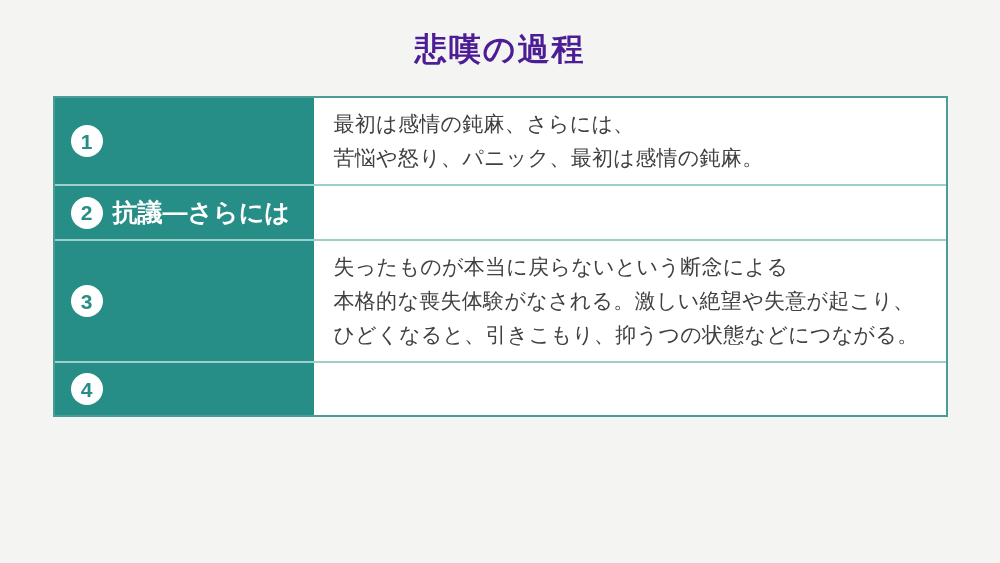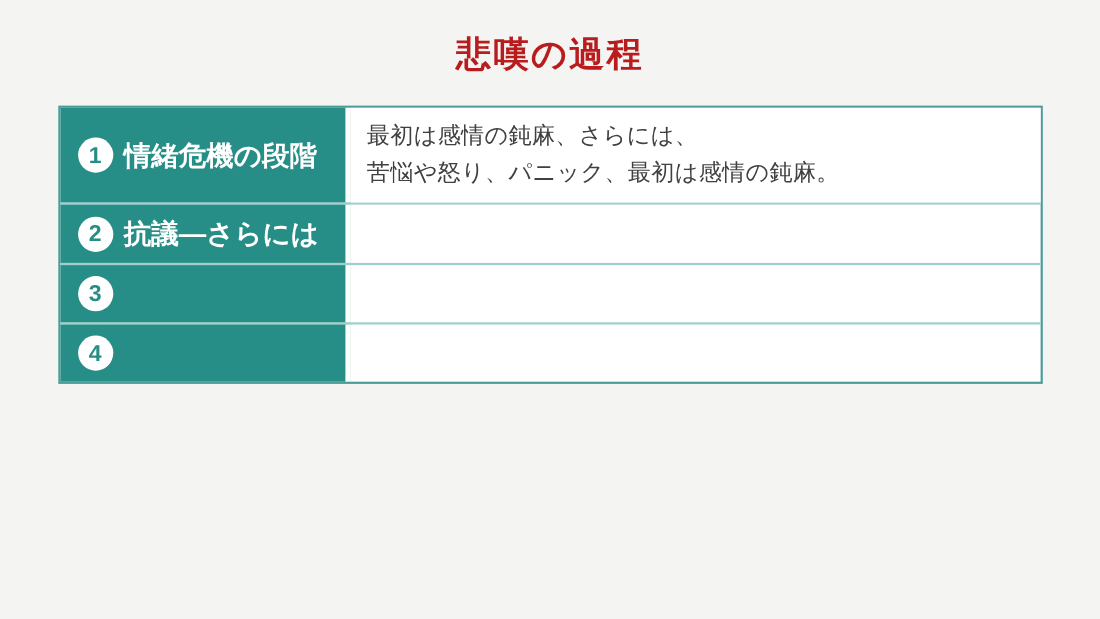--- a/index.html
+++ b/index.html
@@ -8,21 +8,21 @@
     background: #f4f4f2;
     font-family: "Liberation Sans", "DejaVu Sans", sans-serif;
     color: #1f1f1f;
     overflow: hidden;
   }
   .page-title {
     text-align: center;
     font-size: 32px;
     font-weight: 700;
     letter-spacing: 2px;
-    color: #b91c1c;
+    color: #4c1d95;
     margin: 28px 0 24px 0;
   }
   .grief-table {
     width: 895px;
     margin: 0 auto;
     border: 2px solid #4a9c97;
     background: #ffffff;
   }
   .grief-row { display: flex; align-items: stretch; }
   .grief-row + .grief-row { border-top: 2px solid #9ecfcb; }
@@ -76,39 +76,43 @@
 </head>
 <body>
 
 <h1 class="page-title">悲嘆の過程</h1>
 
 <div class="grief-table">
 
   <div class="grief-row">
     <div class="stage-cell">
       <span class="stage-number">1</span>
-      <span class="stage-label">情緒危機の段階</span>
     </div>
     <div class="desc-cell">
       <div class="desc-line">最初は感情の鈍麻、さらには、</div>
       <div class="desc-line">苦悩や怒り、パニック、最初は感情の鈍麻。</div>
     </div>
   </div>
 
   <div class="grief-row">
     <div class="stage-cell">
       <span class="stage-number">2</span>
       <span class="stage-label">抗議―さらには</span>
     </div>
   </div>
 
   <div class="grief-row">
     <div class="stage-cell">
       <span class="stage-number">3</span>
     </div>
+    <div class="desc-cell">
+      <div class="desc-line">失ったものが本当に戻らないという断念による</div>
+      <div class="desc-line">本格的な喪失体験がなされる。激しい絶望や失意が起こり、</div>
+      <div class="desc-line">ひどくなると、引きこもり、抑うつの状態などにつながる。</div>
+    </div>
   </div>
 
   <div class="grief-row">
     <div class="stage-cell">
       <span class="stage-number">4</span>
     </div>
   </div>
 
 </div>
 

